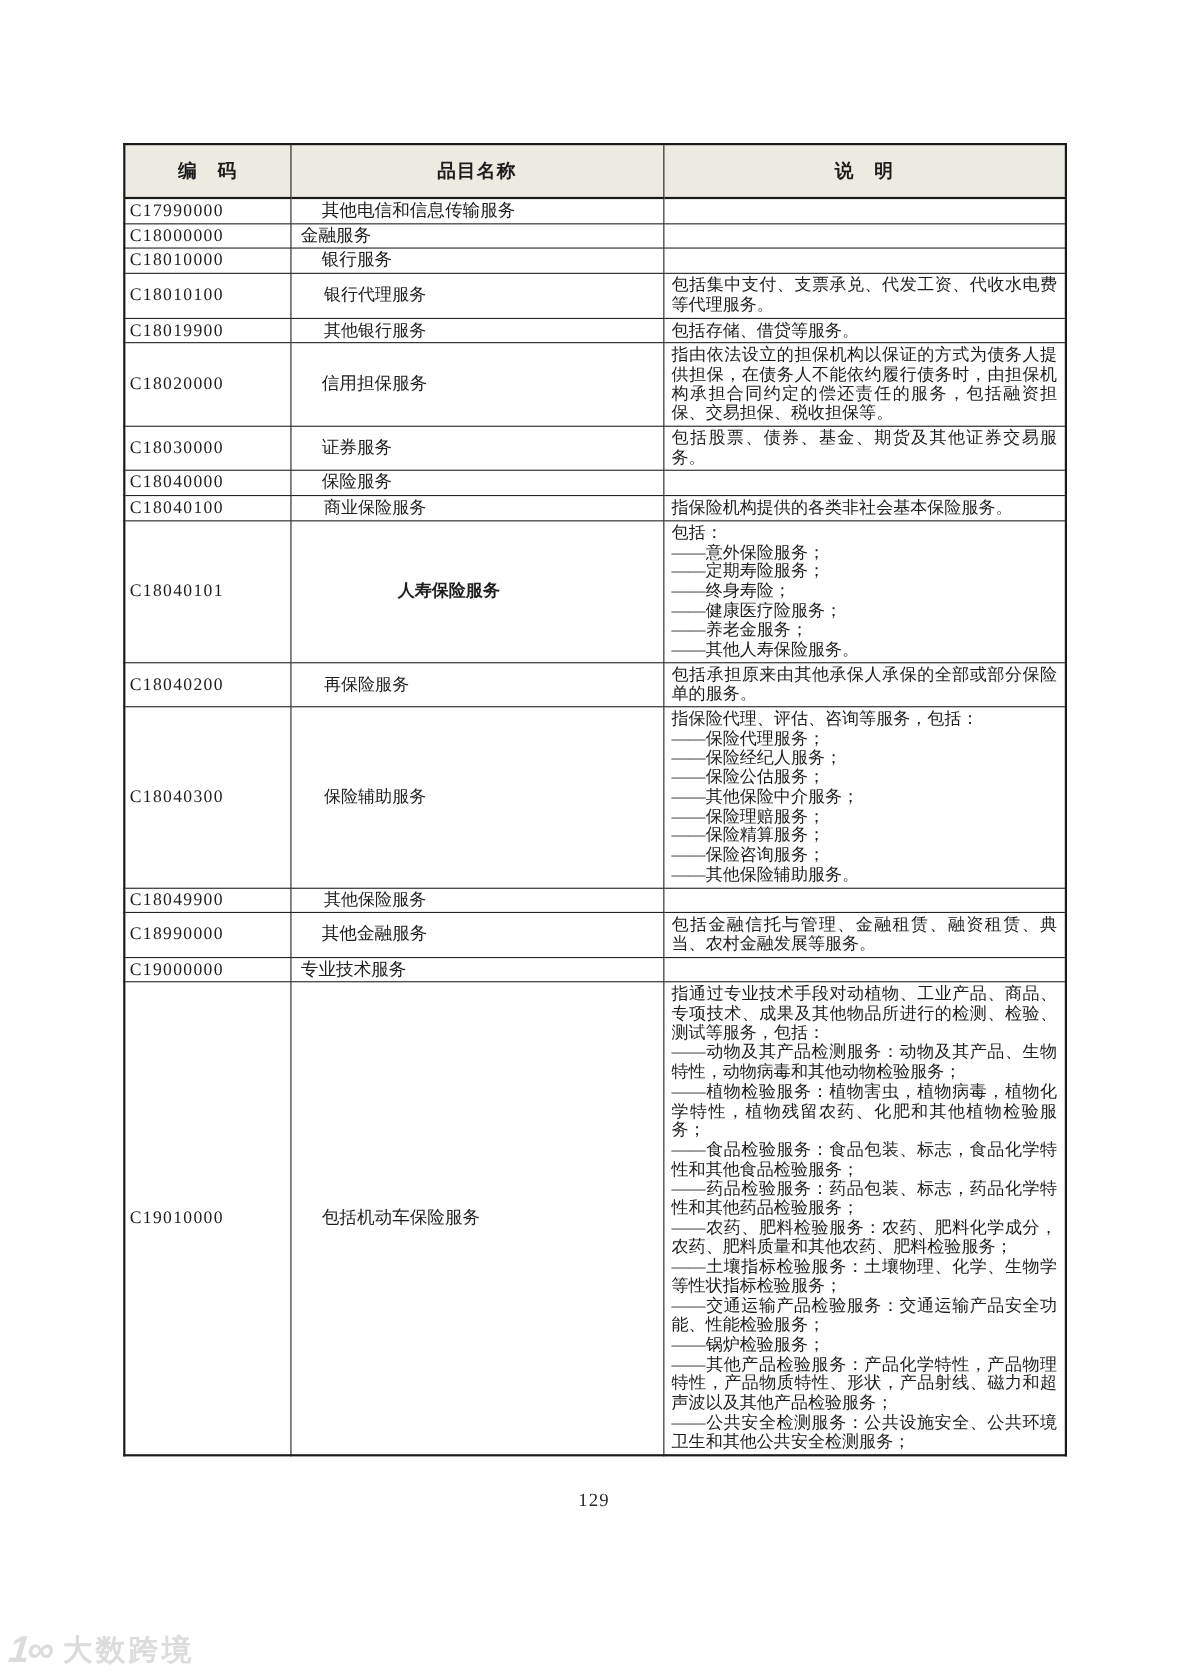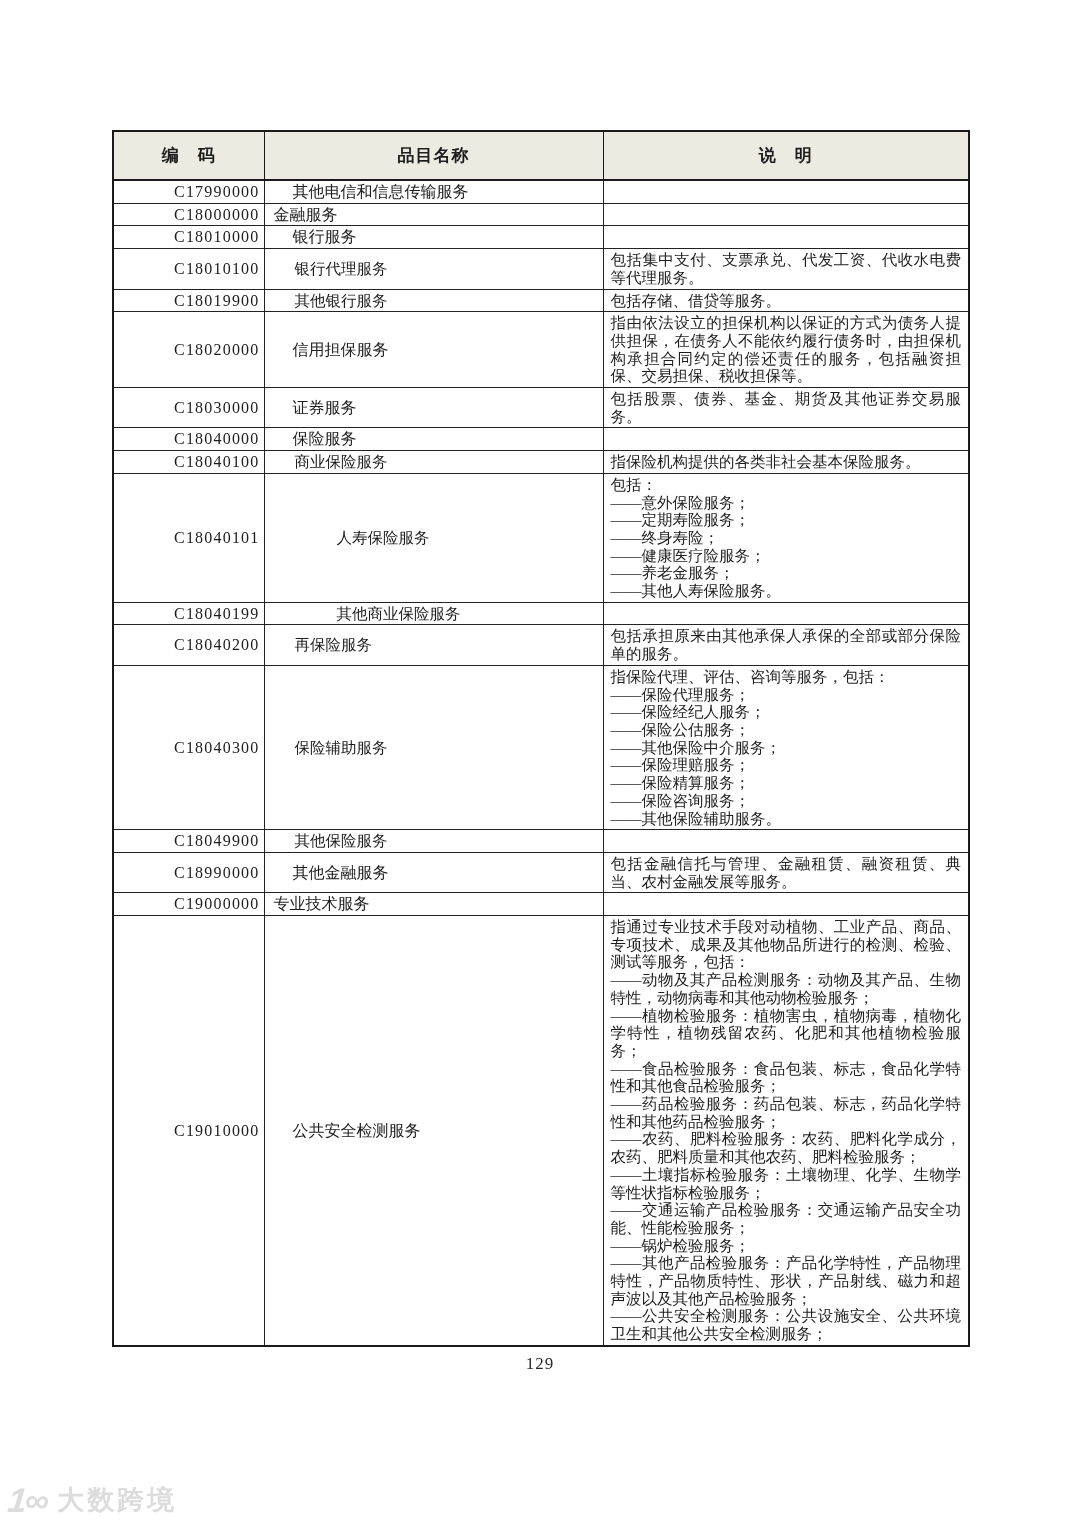--- a/index.html
+++ b/index.html
@@ -17,27 +17,27 @@
   col.c-desc{width:366px;}
   th{
     background:#edeae1;border:1px solid #1a1a1a;border-bottom:2px solid #1a1a1a;
     font-size:17px;font-weight:bold;text-align:center;padding:12px 0;height:21px;
     letter-spacing:1px;
   }
   td{
     border:1px solid #222;font-size:15.5px;line-height:17.7px;
     padding:2px 4px;vertical-align:middle;
   }
-  td.code{text-align:right;letter-spacing:1.2px;font-size:16px;}
+  td.code{text-align:left;letter-spacing:1.2px;font-size:16px;}
   td.name{padding-right:2px;}
   td.name.bold{font-weight:normal;font-size:16px;}
   td.name.ind0{padding-left:9px;}
   td.name.ind1{padding-left:28px;}
   td.name.ind2{padding-left:30px;}
-  td.name.ind3{padding-left:72px;}
+  td.name.ind3{padding-left:97px;font-weight:bold;}
   td.desc{vertical-align:top;padding:2px 7px 2px 7px;}
   td.desc .par{text-align:justify;text-justify:inter-character;}
   .page-number{
     position:absolute;top:1354px;left:0;width:100%;text-align:center;
     font-size:17px;color:#2a2a2a;letter-spacing:1px;
   }
   .watermark{
     position:absolute;left:8px;top:1482px;display:flex;align-items:center;
     color:#dcdcdc;user-select:none;
   }
@@ -143,25 +143,20 @@
             <div class="par">——意外保险服务；</div>
             <div class="par">——定期寿险服务；</div>
             <div class="par">——终身寿险；</div>
             <div class="par">——健康医疗险服务；</div>
             <div class="par">——养老金服务；</div>
             <div class="par">——其他人寿保险服务。</div>
           </td>
     </tr>
 
 
-    <tr>
-      <td class="code">C18040199</td>
-      <td class="name ind3">其他商业保险服务</td>
-      <td class="desc"></td>
-    </tr>
 
     <tr>
       <td class="code">C18040200</td>
       <td class="name ind2">再保险服务</td>
       <td class="desc">
             <div class="par">包括承担原来由其他承保人承保的全部或部分保险单的服务。</div>
           </td>
     </tr>
 
     <tr>
@@ -195,21 +190,21 @@
     </tr>
 
     <tr>
       <td class="code">C19000000</td>
       <td class="name ind0 bold">专业技术服务</td>
       <td class="desc"></td>
     </tr>
 
     <tr>
       <td class="code">C19010000</td>
-      <td class="name ind1 bold">公共安全检测服务</td>
+      <td class="name ind1 bold">包括机动车保险服务</td>
       <td class="desc">
             <div class="par">指通过专业技术手段对动植物、工业产品、商品、专项技术、成果及其他物品所进行的检测、检验、测试等服务，包括：</div>
             <div class="par">——动物及其产品检测服务：动物及其产品、生物特性，动物病毒和其他动物检验服务；</div>
             <div class="par">——植物检验服务：植物害虫，植物病毒，植物化学特性，植物残留农药、化肥和其他植物检验服务；</div>
             <div class="par">——食品检验服务：食品包装、标志，食品化学特性和其他食品检验服务；</div>
             <div class="par">——药品检验服务：药品包装、标志，药品化学特性和其他药品检验服务；</div>
             <div class="par">——农药、肥料检验服务：农药、肥料化学成分，农药、肥料质量和其他农药、肥料检验服务；</div>
             <div class="par">——土壤指标检验服务：土壤物理、化学、生物学等性状指标检验服务；</div>
             <div class="par">——交通运输产品检验服务：交通运输产品安全功能、性能检验服务；</div>
             <div class="par">——锅炉检验服务；</div>

